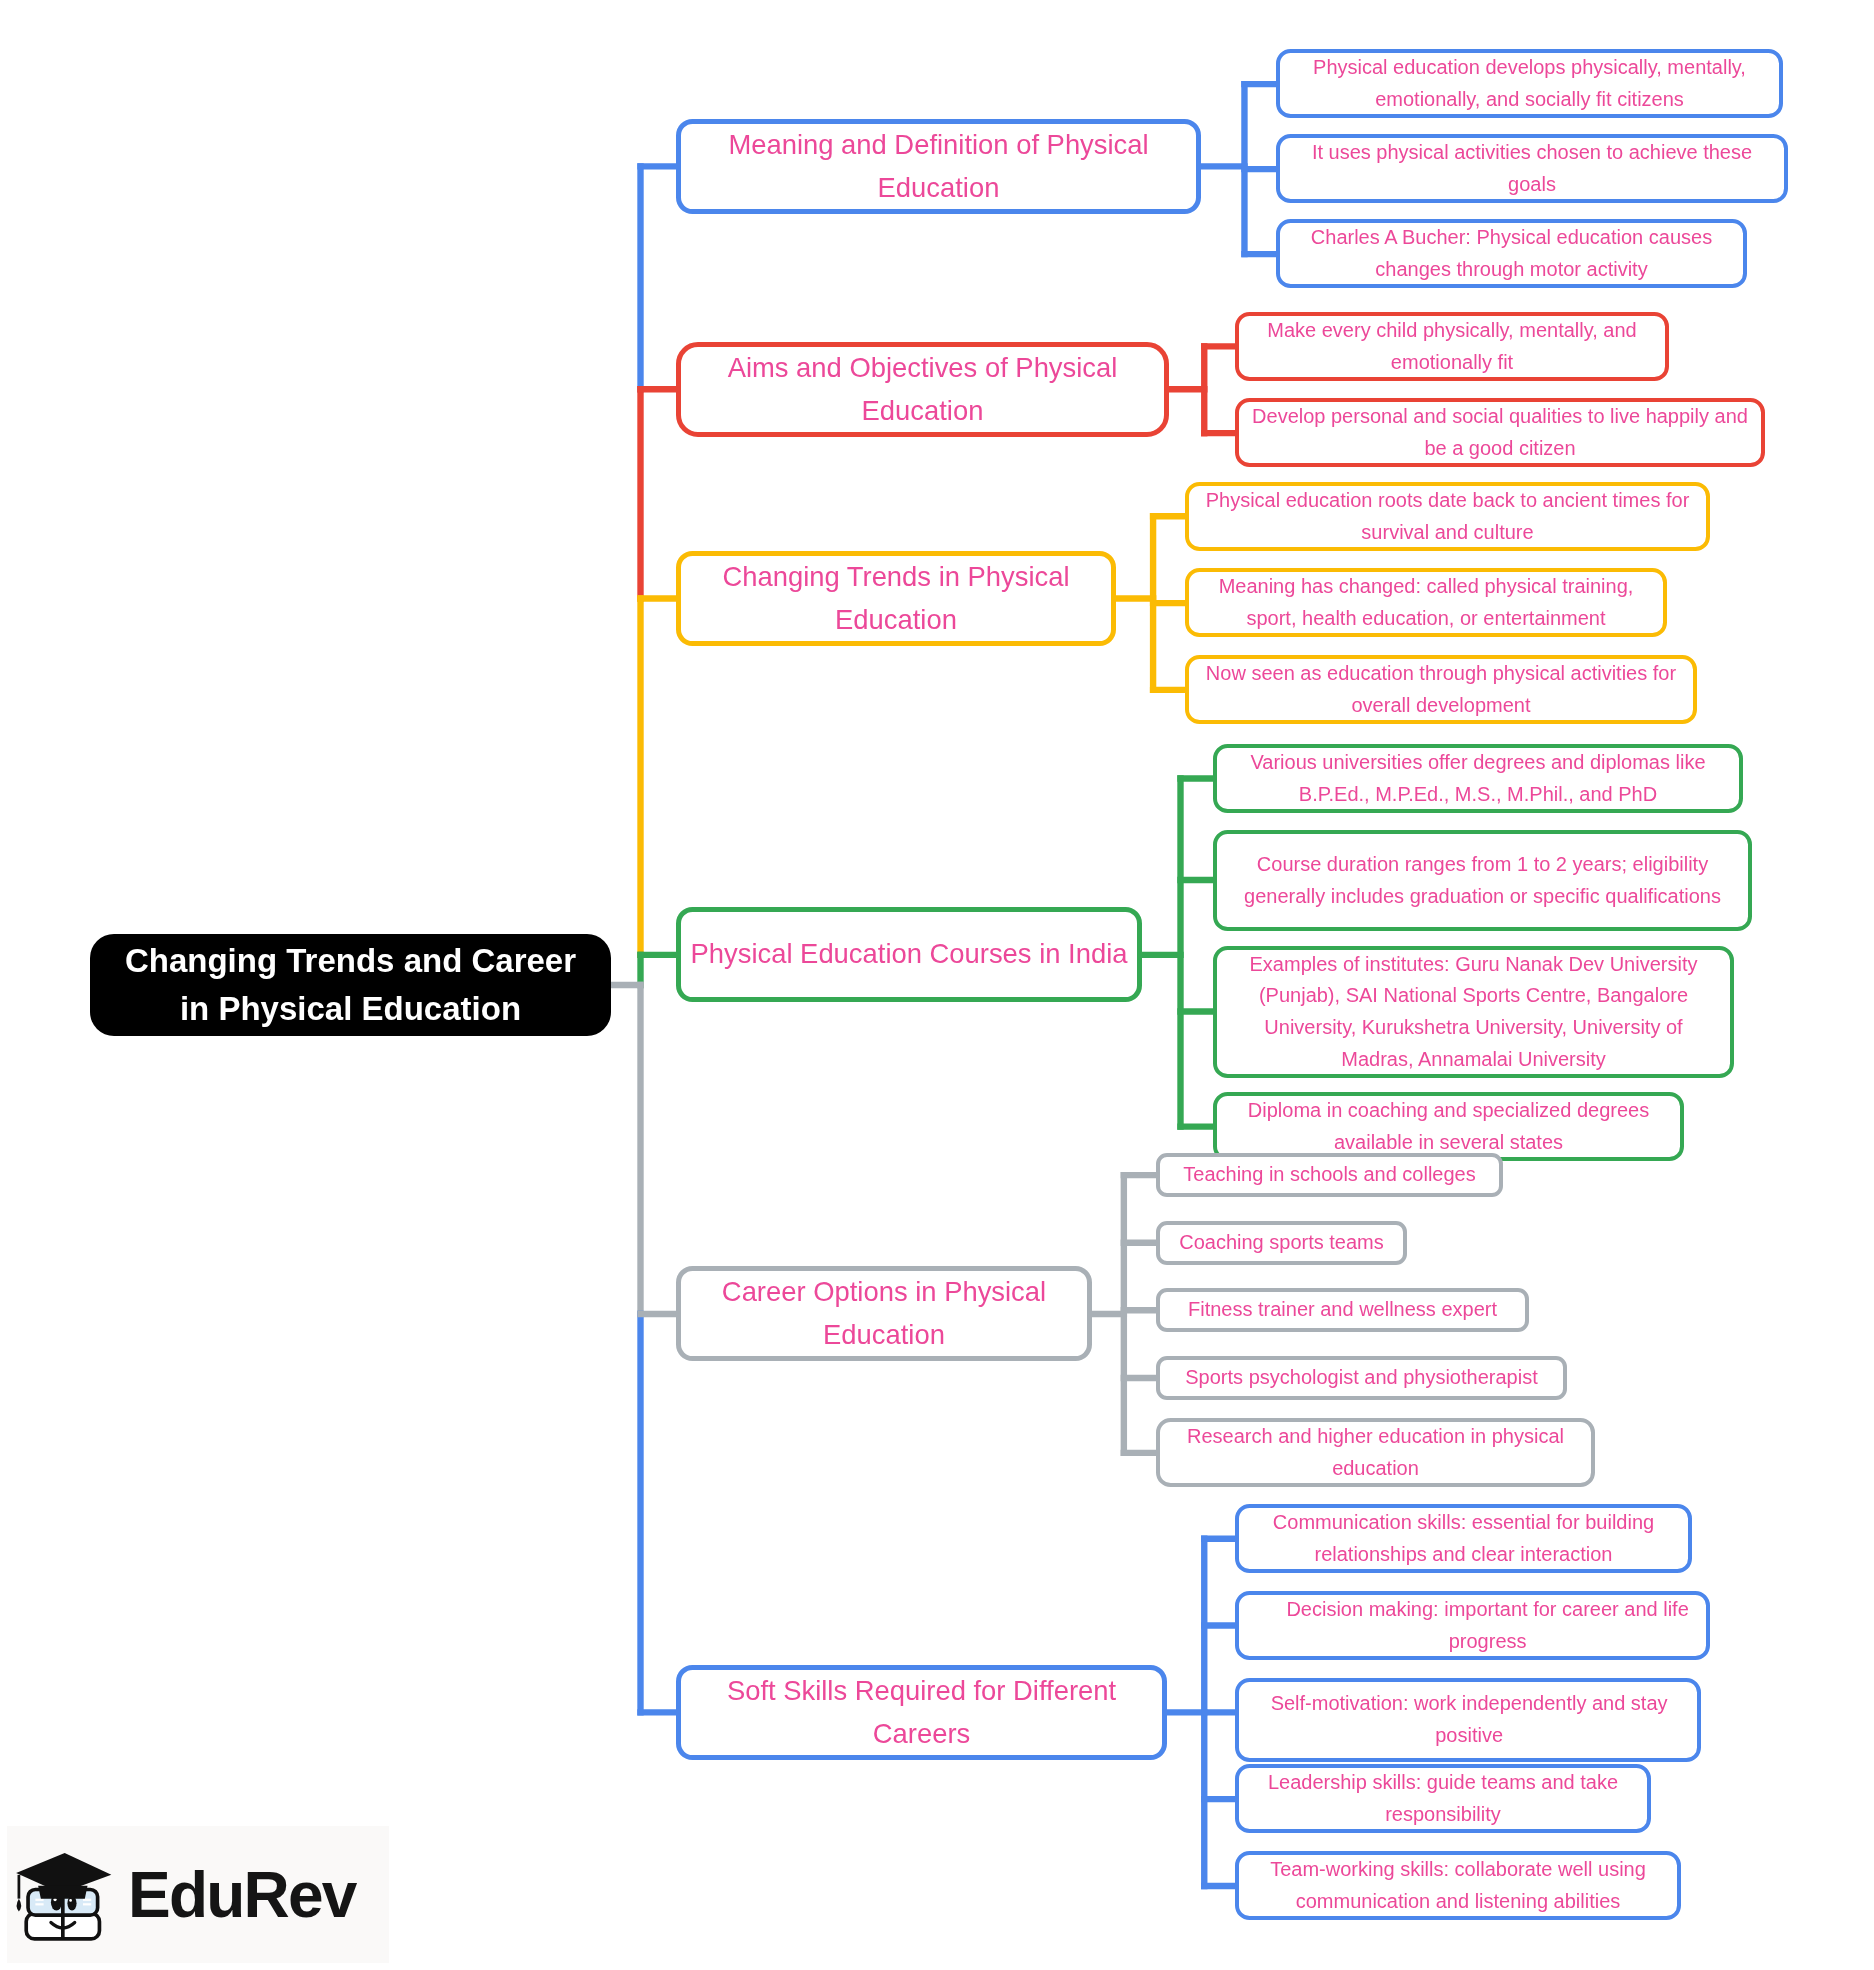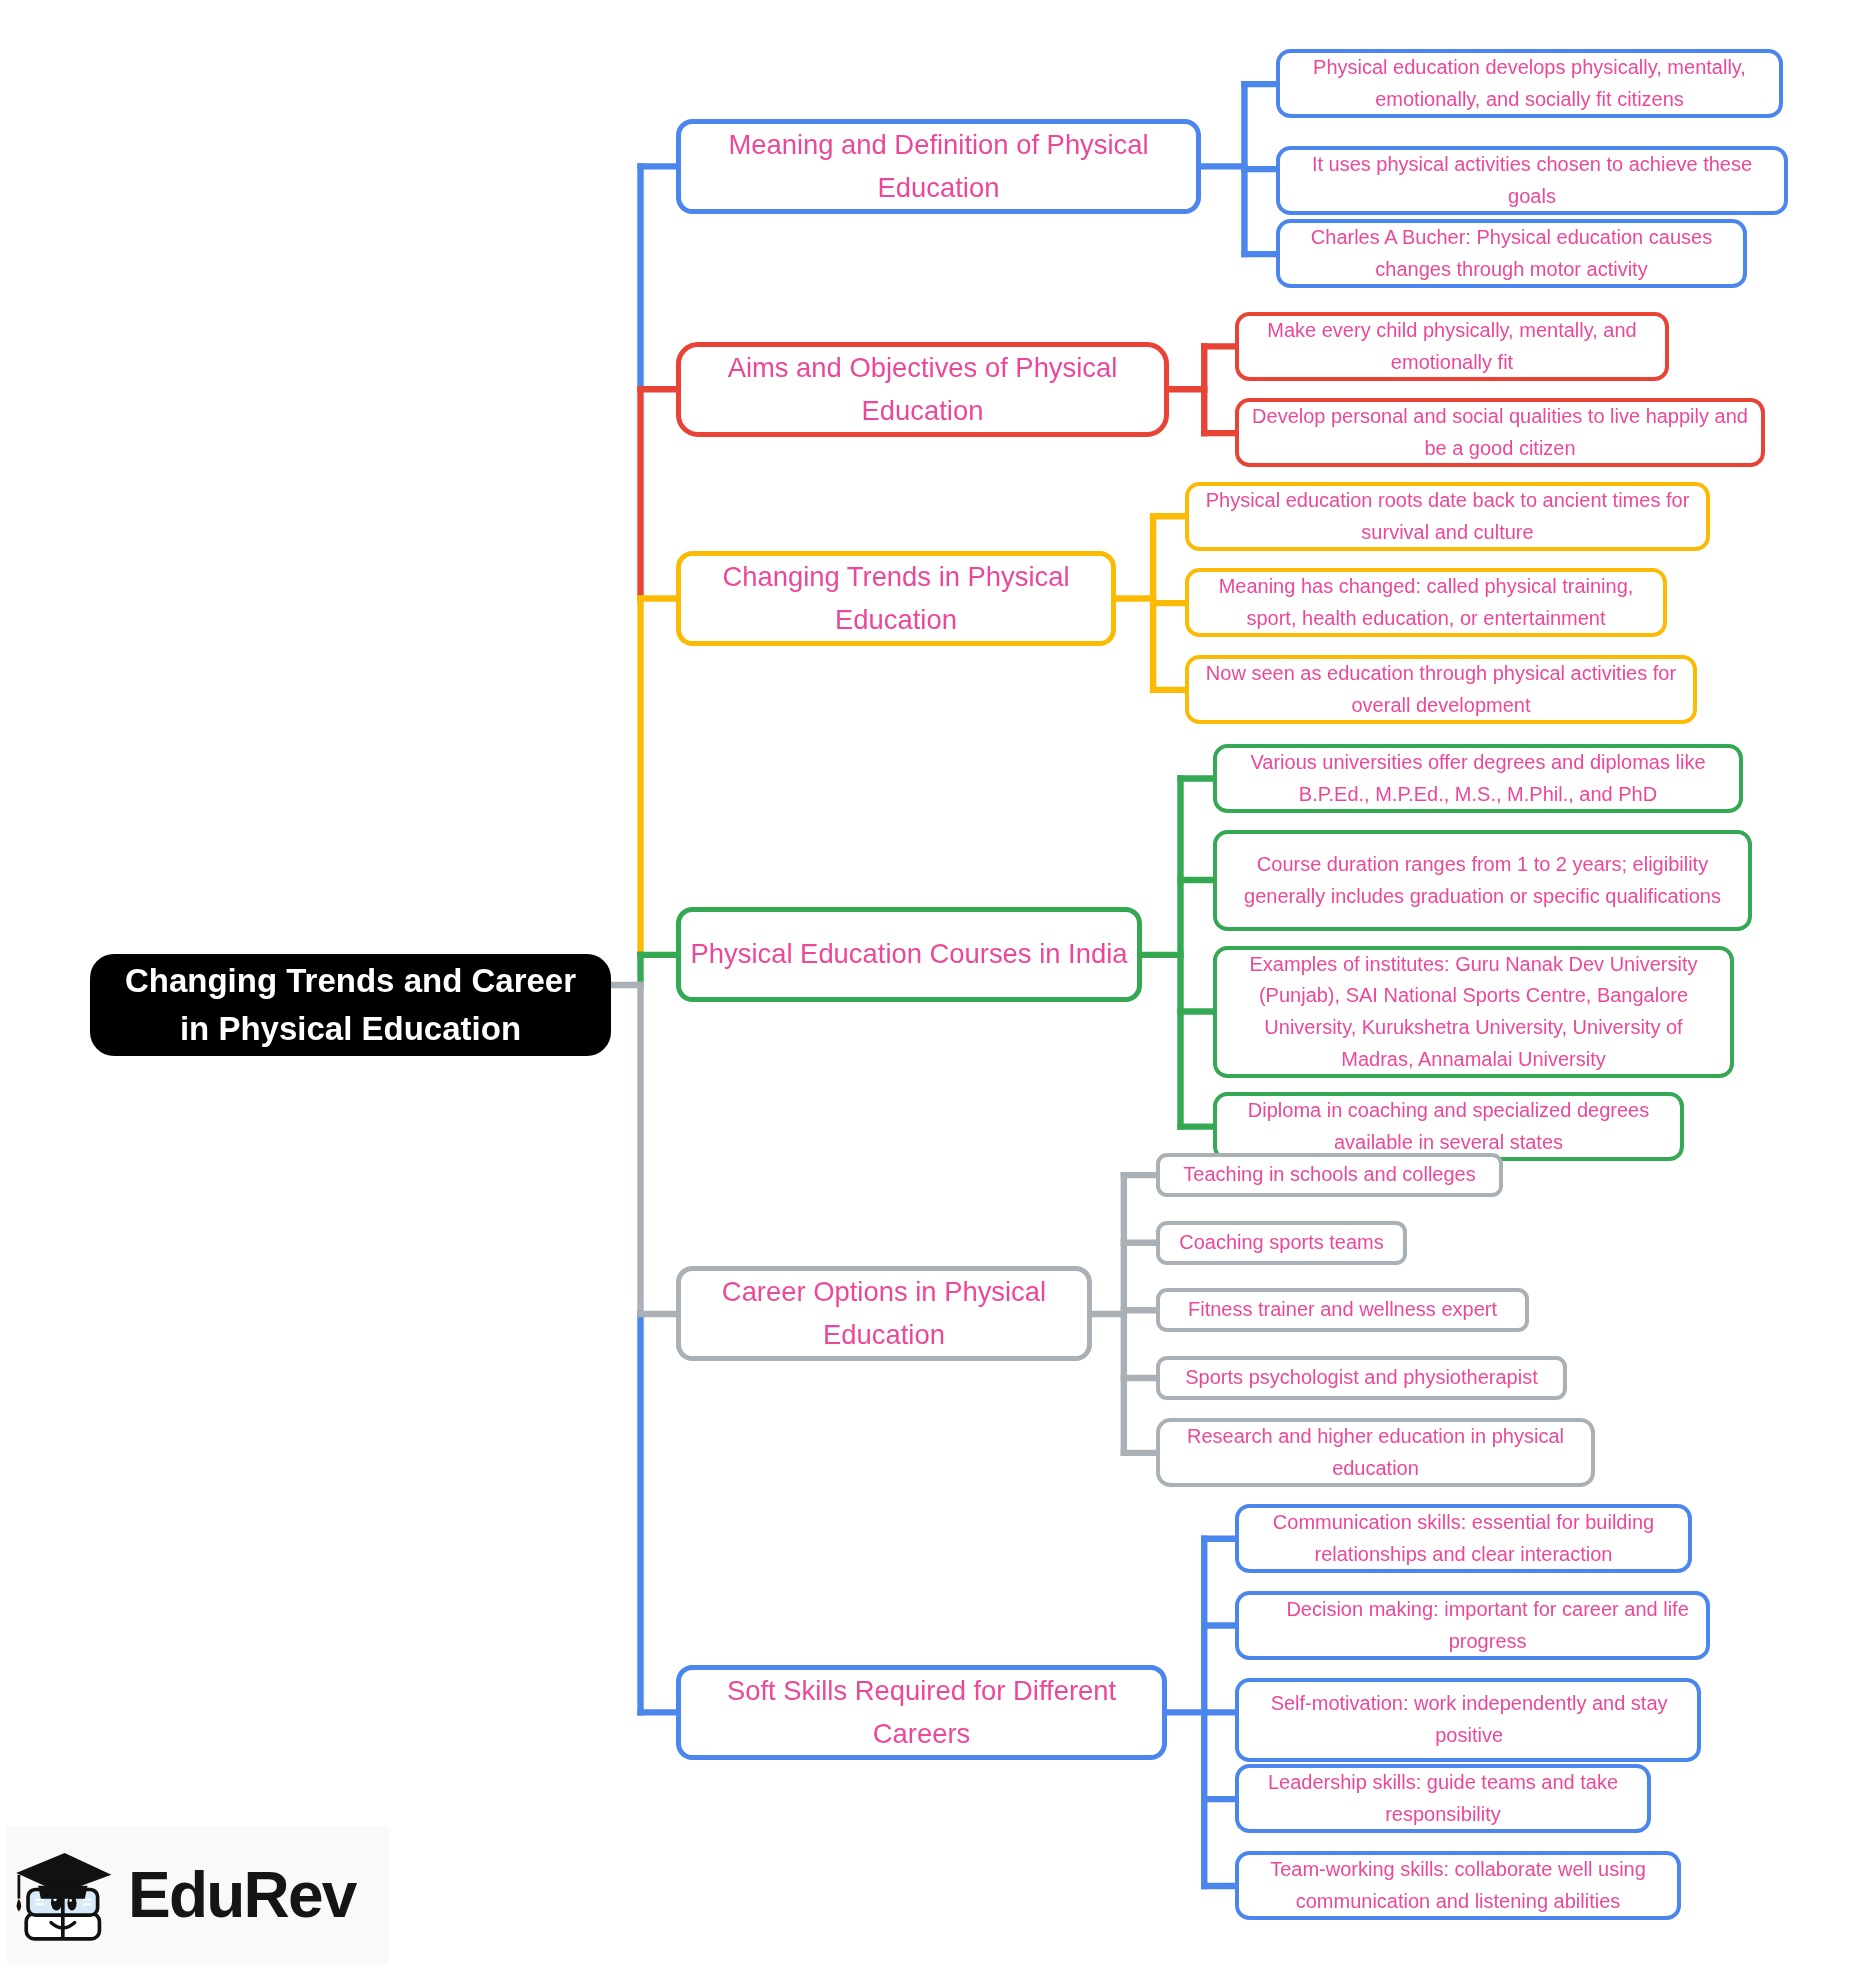--- a/index.html
+++ b/index.html
@@ -81,26 +81,26 @@
       <line x1="701" y1="1874" x2="748" y2="1874" stroke="#4b86ec" stroke-width="7" stroke-linecap="square"></line>
       <line x1="1269" y1="1874" x2="1318" y2="1874" stroke="#4b86ec" stroke-width="7" stroke-linecap="square"></line>
       <line x1="1318" y1="1684" x2="1318" y2="2064" stroke="#4b86ec" stroke-width="7" stroke-linecap="square"></line>
       <line x1="1318" y1="1684" x2="1360" y2="1684" stroke="#4b86ec" stroke-width="7" stroke-linecap="square"></line>
       <line x1="1318" y1="1779" x2="1360" y2="1779" stroke="#4b86ec" stroke-width="7" stroke-linecap="square"></line>
       <line x1="1318" y1="1874" x2="1360" y2="1874" stroke="#4b86ec" stroke-width="7" stroke-linecap="square"></line>
       <line x1="1318" y1="1969" x2="1360" y2="1969" stroke="#4b86ec" stroke-width="7" stroke-linecap="square"></line>
       <line x1="1318" y1="2064" x2="1360" y2="2064" stroke="#4b86ec" stroke-width="7" stroke-linecap="square"></line>
     </svg>
 
-  <div class="node central" id="central" style="left:90px;top:934px;width:521px;height:102px;margin-top:20px;">Changing Trends and Career in Physical Education</div>
+  <div class="node central" id="central" style="left:90px;top:934px;width:521px;height:102px;">Changing Trends and Career in Physical Education</div>
 
   <div id="branch-container">
       <div class="node main" style="left: 676px; top: 119px; width: 525px; height: 95px; border-color: rgb(75, 134, 236);">Meaning and Definition of Physical Education</div>
       <div class="node child" style="left: 1276px; top: 49px; width: 507px; height: 69px; border-color: rgb(75, 134, 236);">Physical education develops physically, mentally, emotionally, and socially fit citizens</div>
-      <div class="node child" style="left: 1276px; top: 146px; width: 512px; height: 69px; border-color: rgb(75, 134, 236);">It uses physical activities chosen to achieve these goals</div>
+      <div class="node child" style="left: 1276px; top: 134px; width: 512px; height: 69px; border-color: rgb(75, 134, 236);">It uses physical activities chosen to achieve these goals</div>
       <div class="node child" style="left: 1276px; top: 219px; width: 471px; height: 69px; border-color: rgb(75, 134, 236);">Charles A Bucher: Physical education causes changes through motor activity</div>
       <div class="node main" style="left: 676px; top: 342px; width: 493px; height: 95px; border-color: rgb(233, 67, 53); border-radius: 22px;">Aims and Objectives of Physical Education</div>
       <div class="node child" style="left: 1235px; top: 312px; width: 434px; height: 69px; border-color: rgb(233, 67, 53);">Make every child physically, mentally, and emotionally fit</div>
       <div class="node child" style="left: 1235px; top: 398px; width: 530px; height: 69px; border-color: rgb(233, 67, 53);">Develop personal and social qualities to live happily and be a good citizen</div>
       <div class="node main" style="left: 676px; top: 551px; width: 440px; height: 95px; border-color: rgb(251, 187, 4);">Changing Trends in Physical Education</div>
       <div class="node child" style="left: 1185px; top: 482px; width: 525px; height: 69px; border-color: rgb(251, 187, 4);">Physical education roots date back to ancient times for survival and culture</div>
       <div class="node child" style="left: 1185px; top: 568px; width: 482px; height: 69px; border-color: rgb(251, 187, 4);">Meaning has changed: called physical training, sport, health education, or entertainment</div>
       <div class="node child" style="left: 1185px; top: 655px; width: 512px; height: 69px; border-color: rgb(251, 187, 4);">Now seen as education through physical activities for overall development</div>
       <div class="node main" style="left: 676px; top: 907px; width: 466px; height: 95px; border-color: rgb(53, 168, 83);">Physical Education Courses in India</div>
       <div class="node child" style="left: 1213px; top: 744px; width: 530px; height: 69px; border-color: rgb(53, 168, 83);">Various universities offer degrees and diplomas like B.P.Ed., M.P.Ed., M.S., M.Phil., and PhD</div>

